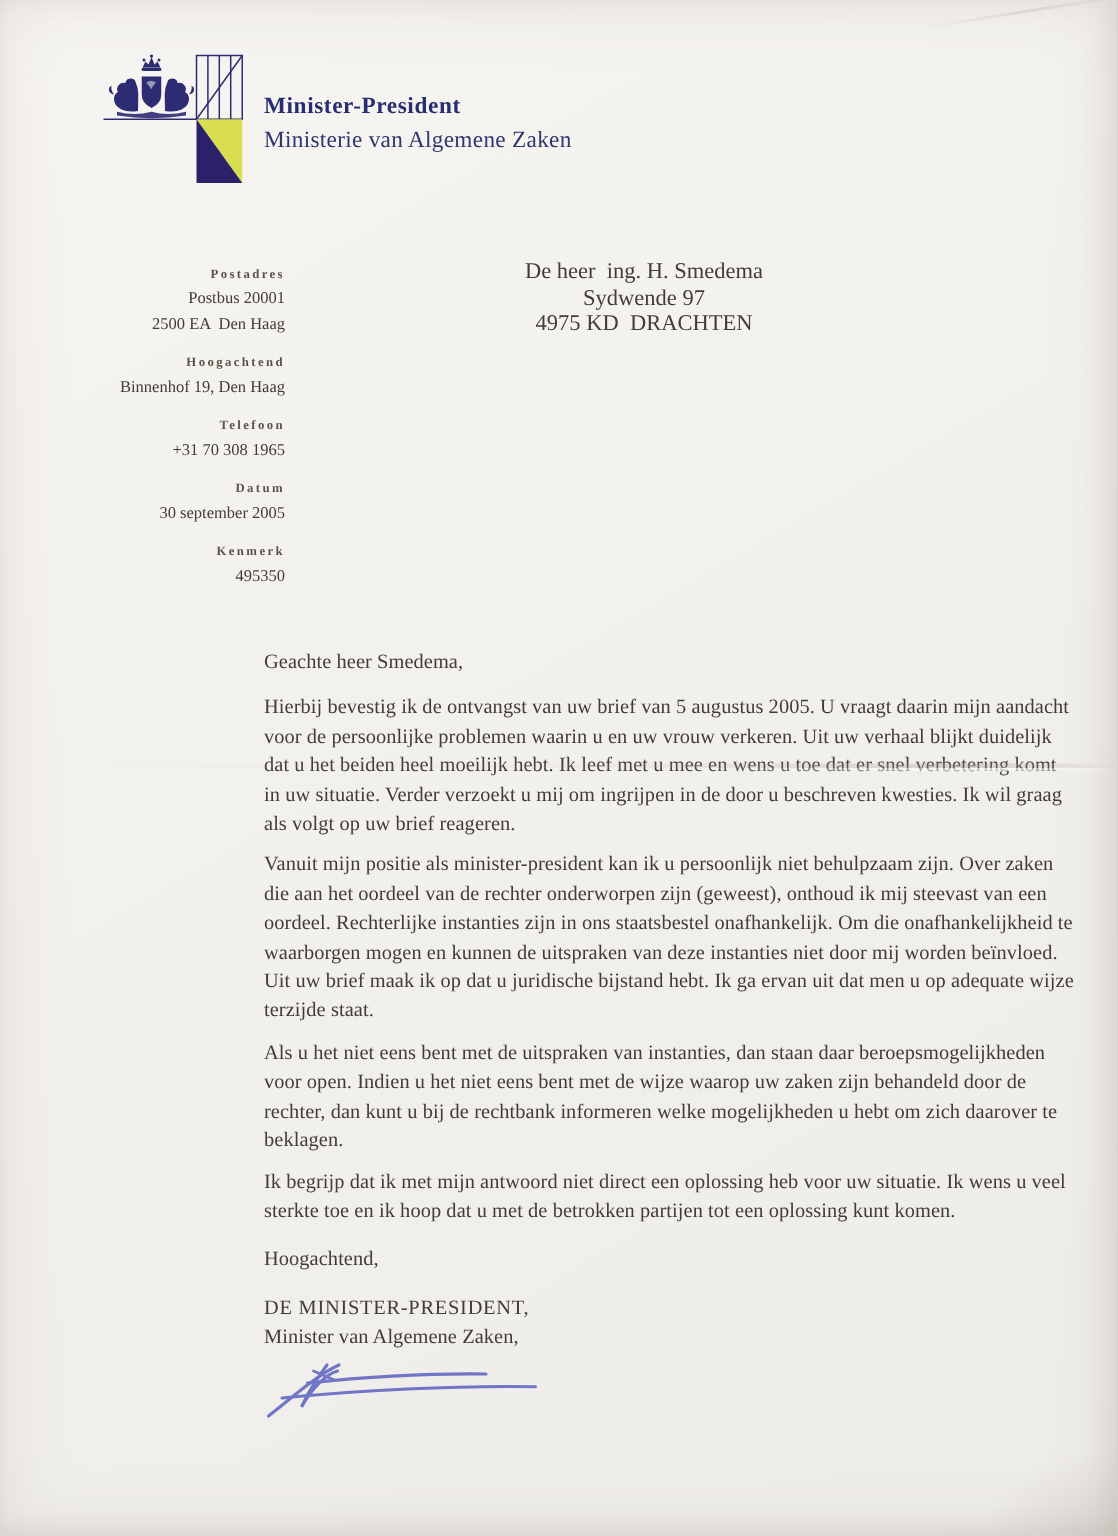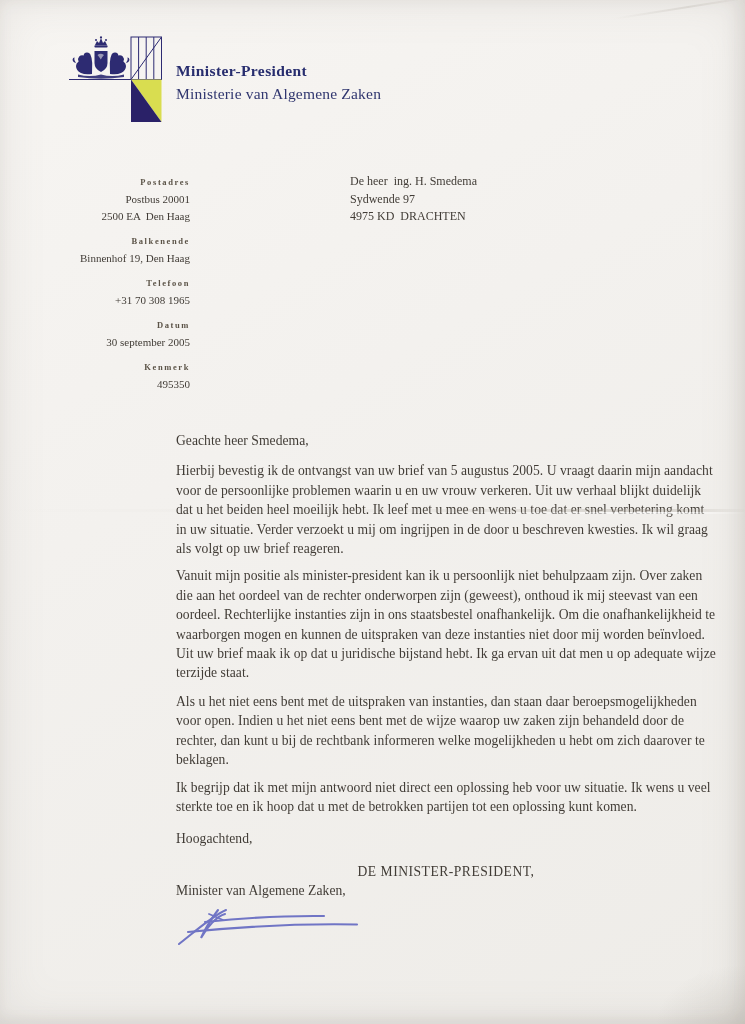--- a/index.html
+++ b/index.html
@@ -37,35 +37,35 @@
     font-size: 8.5px; font-weight: bold; letter-spacing: 1.6px;
     color: #5b5347; margin-bottom: 3px; line-height: 11px;
   }
   .meta .val {
     font-size: 11px; line-height: 17px; color: #413c36; white-space: pre-wrap;
   }
 
   
   .recipient { position: absolute; left: 350px; top: 173px; }
   .recipient .line {
-    font-size: 12px; line-height: 17.6px; color: #413c36; white-space: pre-wrap;
+    font-size: 15px; line-height: 17.6px; color: #413c36; white-space: pre-wrap; text-align: center;
   }
 
   
   .body-block {
     position: absolute; left: 176px; top: 431px; width: 540px;
     font-size: 13.6px; line-height: 19.4px; color: #413c36;
     letter-spacing: .05px;
   }
   .body-block p { margin: 0 0 8px 0; }
   .body-block p.salutation { margin-bottom: 11px; }
   .body-block p.last-para { margin-bottom: 13px; }
   .body-block p.closing { margin-bottom: 13px; }
   .body-block p.sig-line { margin-bottom: 0; }
-  .sig-caps { letter-spacing: .5px; text-align: center; }
+  .sig-caps { letter-spacing: .5px; }
   .signature-svg { display: block; width: 192px; height: 44px; margin: 2px 0 4px -2px; }
 
   
   .crease-mid {
     position: absolute; left: 0; top: 509px; width: 745px; height: 3px;
     background: linear-gradient(to right,
       rgba(185,179,170,0) 0%, rgba(185,179,170,.10) 55%,
       rgba(168,162,152,.38) 88%, rgba(185,179,170,.05) 100%);
     border-radius: 2px;
   }
@@ -131,21 +131,21 @@
     <div class="subtitle">Ministerie van Algemene Zaken</div>
   </div>
 
   <aside class="meta">
     <div class="group">
       <div class="label">Postadres</div>
       <div class="val">Postbus 20001</div>
       <div class="val">2500 EA  Den Haag</div>
     </div>
     <div class="group">
-      <div class="label">Balkenende</div>
+      <div class="label">Hoogachtend</div>
       <div class="val">Binnenhof 19, Den Haag</div>
     </div>
     <div class="group">
       <div class="label">Telefoon</div>
       <div class="val">+31 70 308 1965</div>
     </div>
     <div class="group">
       <div class="label">Datum</div>
       <div class="val">30 september 2005</div>
     </div>

